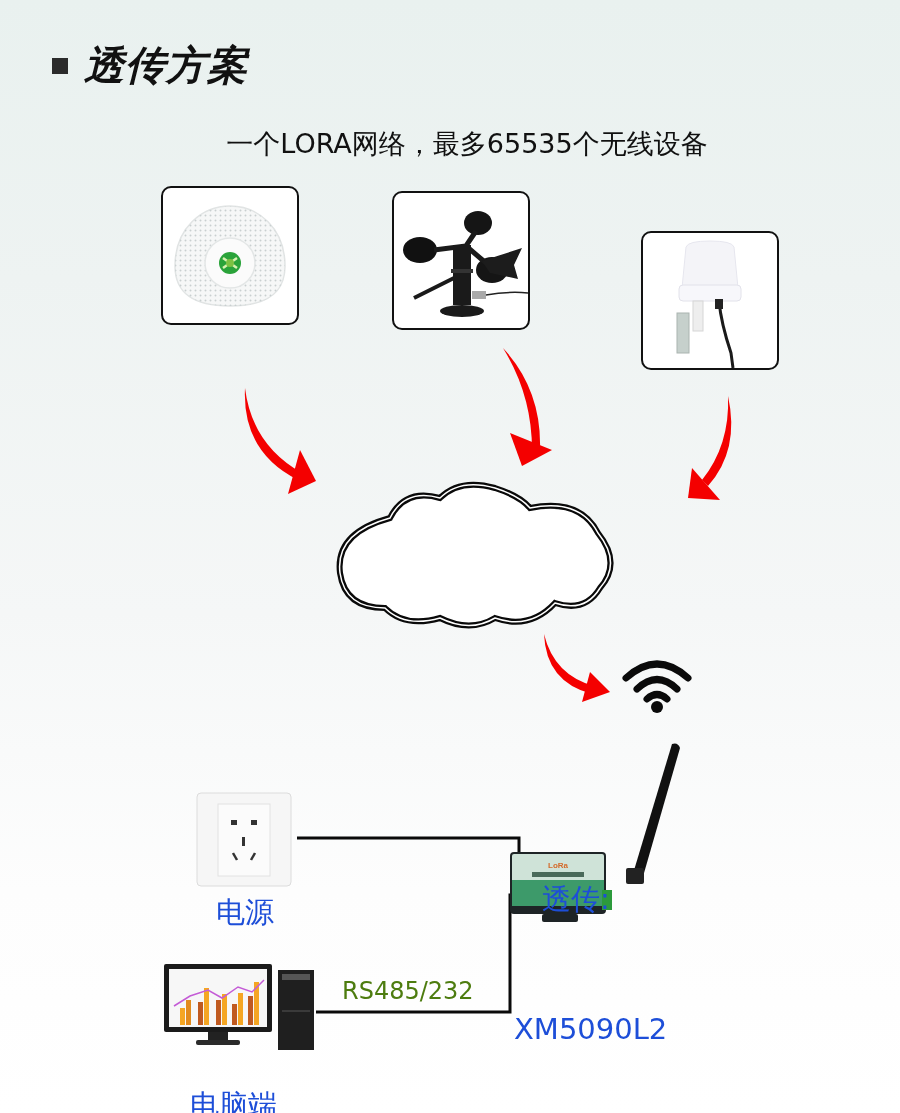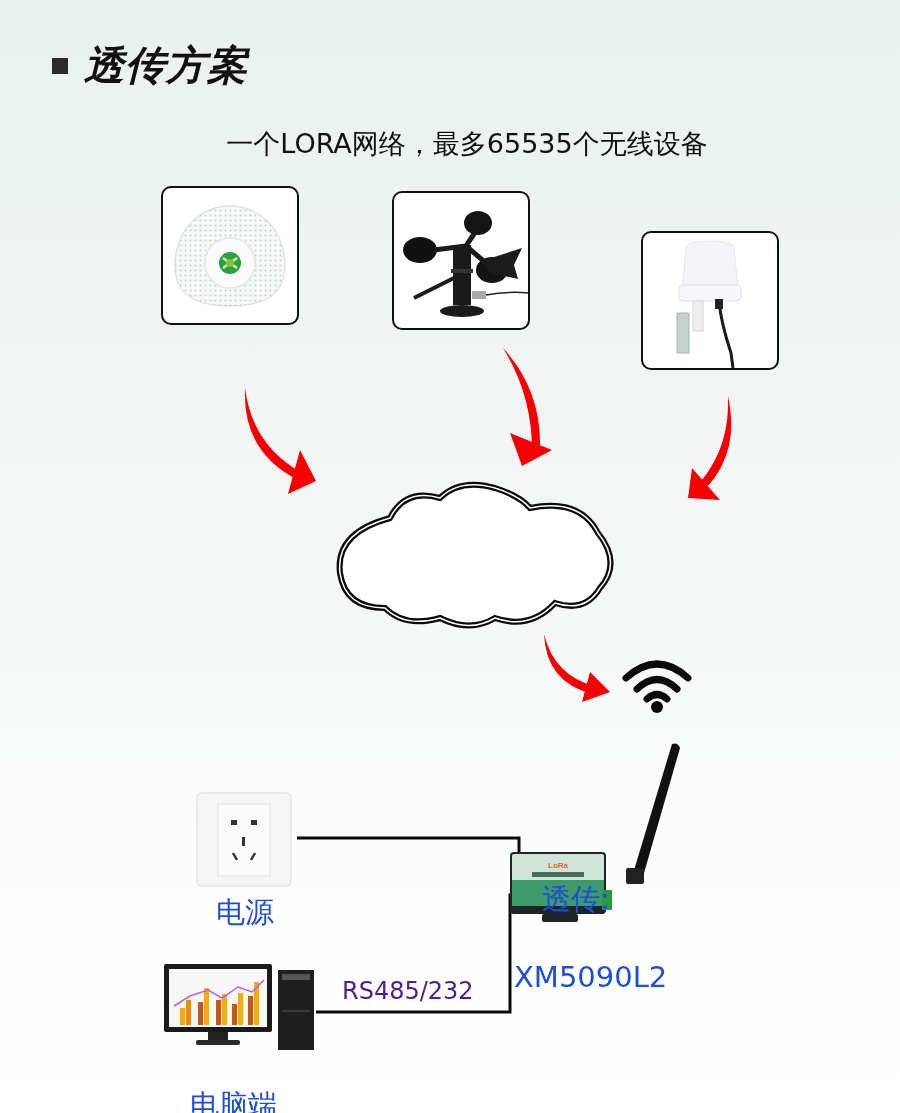--- a/index.html
+++ b/index.html
@@ -13,21 +13,21 @@
     .title-wrap { left: 52px; top: 38px; display: flex; align-items: center; }
     .title-bullet { width: 16px; height: 16px; background: #2b2b2b; margin-right: 16px; }
     .title-text { font-size: 40px; font-weight: bold; letter-spacing: 1px; color: #111; font-style: italic; }
     .subtitle { left: 0; width: 934px; top: 126px; text-align: center; font-size: 27px; color: #111; }
     .card {
       background: #fff; border: 2px solid #111; border-radius: 10px; box-sizing: border-box;
       overflow: hidden;
     }
     .cloud-label { font-size: 27px; color: #111; white-space: nowrap; }
     .node-label { font-size: 29px; color: #1d4ed8; white-space: nowrap; }
-    .line-label { font-size: 24px; color: #4c1d95; white-space: nowrap; }
+    .line-label { font-size: 24px; color: #4d7c0f; white-space: nowrap; }
     svg { display: block; }
   </style>
 </head>
 <body>
 
 <div class="abs title-wrap">
   <div class="title-bullet"></div>
   <div class="title-text">透传方案</div>
 </div>
 
@@ -130,21 +130,21 @@
     <rect x="10" y="114" width="92" height="52" rx="2" fill="#cfe3d8"></rect>
     <rect x="10" y="140" width="92" height="26" fill="#3d9a6a"></rect>
     <text x="56" y="128" font-size="8" fill="#d46a2a" text-anchor="middle" font-family="Liberation Sans, sans-serif" font-weight="bold">LoRa</text>
     <rect x="30" y="132" width="52" height="5" fill="#4a6a5a"></rect>
     <rect x="100" y="150" width="10" height="20" fill="#2c9a3c"></rect>
     <rect x="40" y="174" width="36" height="8" rx="2" fill="#1e2426"></rect>
   </svg>
 </div>
 
 <div class="abs node-label" style="left:542px; top:880px;">透传:</div>
-<div class="abs node-label" style="left:514px; top:960px;">XM5090L2</div>
+<div class="abs node-label" style="left:514px; top:1012px;">XM5090L2</div>
 
 <div class="abs" style="left:196px; top:792px; width:96px; height:95px;">
   <svg width="96" height="95" viewBox="0 0 96 95">
     <rect x="1" y="1" width="94" height="93" rx="4" fill="#f6f6f6" stroke="#dcdcdc"></rect>
     <rect x="22" y="12" width="52" height="72" fill="#fbfbfb" stroke="#e2e2e2"></rect>
     <rect x="35" y="28" width="6" height="5" fill="#333"></rect>
     <rect x="55" y="28" width="6" height="5" fill="#333"></rect>
     <rect x="46" y="45" width="3" height="9" fill="#333"></rect>
     <line x1="37" y1="61" x2="41" y2="68" stroke="#333" stroke-width="2.5"></line>
     <line x1="59" y1="61" x2="55" y2="68" stroke="#333" stroke-width="2.5"></line>

